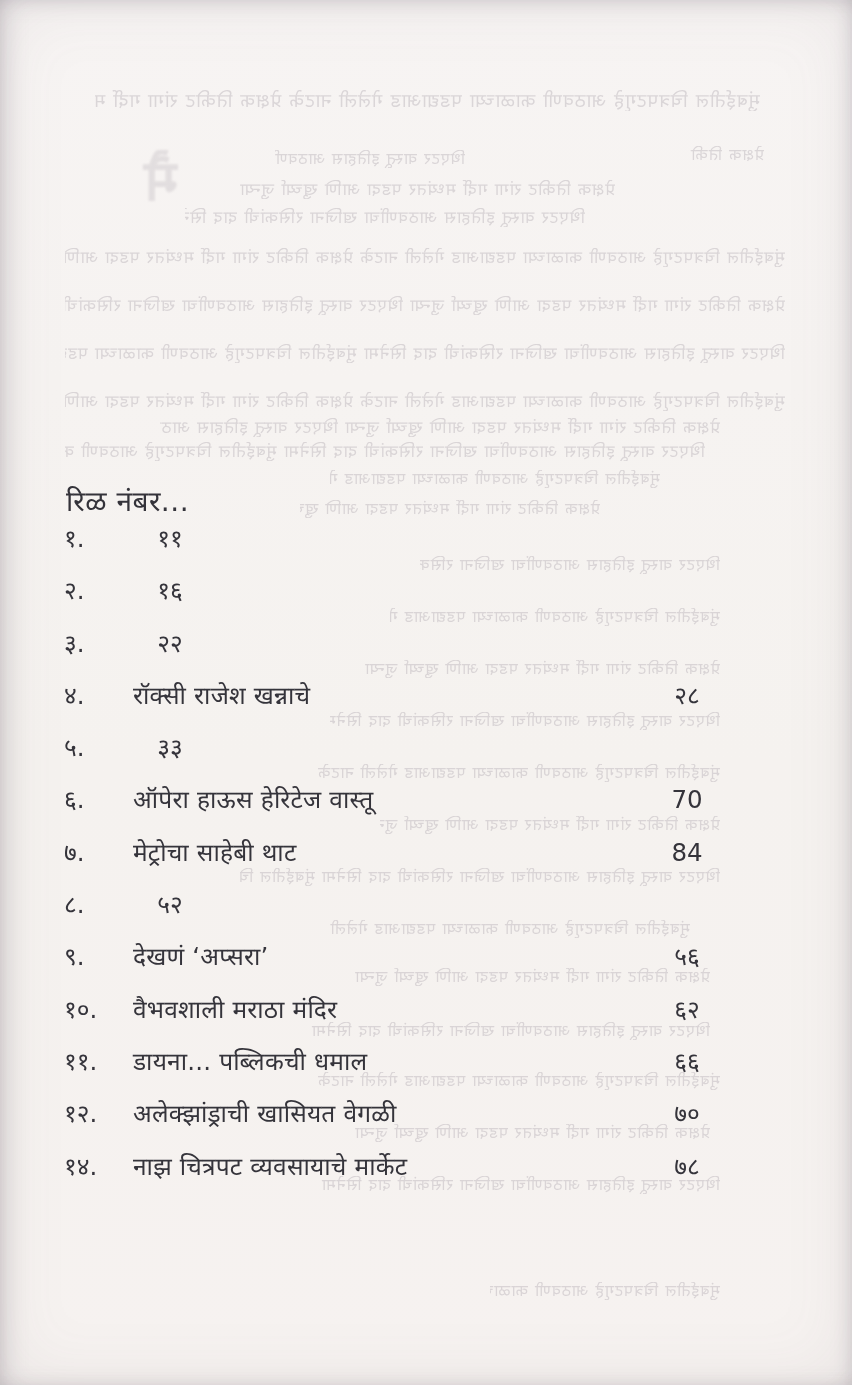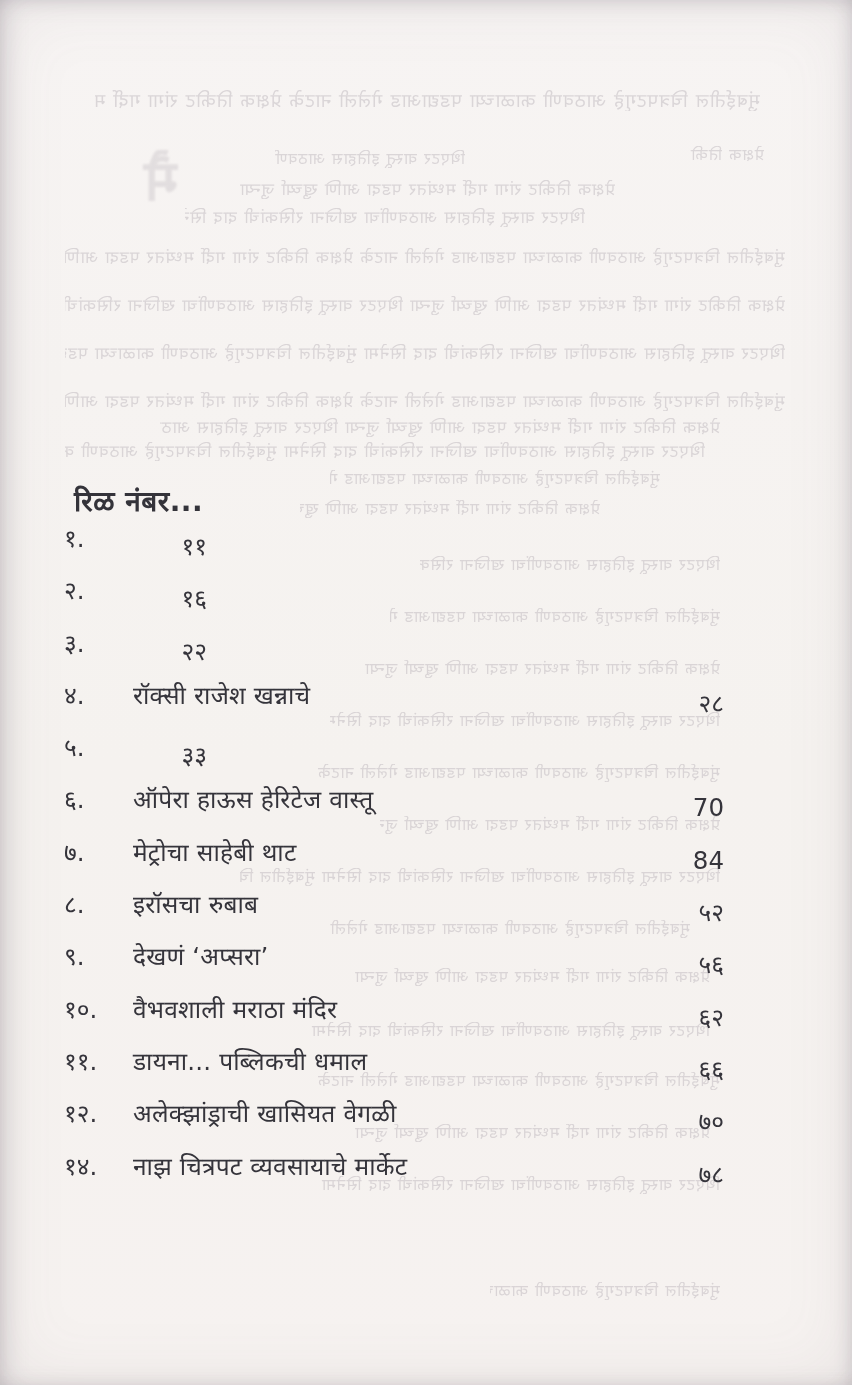--- a/index.html
+++ b/index.html
@@ -24,37 +24,37 @@
     white-space:nowrap;overflow:hidden;
     color:#b4adb4;opacity:.42;
     transform:scaleX(-1);
     filter:blur(.7px);
     letter-spacing:1px;
     line-height:1.1;
   }
   .ghost.cap{opacity:.30;filter:blur(1px);font-weight:bold;}
   
   .heading{
-    position:absolute;left:74px;top:462px;
-    font-size:28px;font-weight:bold;color:#34333a;
+    position:absolute;left:66px;top:462px;
+    font-size:28px;font-weight:normal;color:#34333a;
     letter-spacing:.5px;
   }
   .toc{
     position:absolute;left:64px;top:522px;width:660px;
     color:#35343b;
   }
   .toc-row{
     display:flex;align-items:flex-start;
     height:52.3px;
     font-size:24.5px;font-weight:500;
     line-height:33px;
   }
   .toc-num{width:69px;flex:0 0 auto;}
   .toc-title{flex:1 1 auto;letter-spacing:.2px;}
-  .toc-page{width:74px;flex:0 0 auto;text-align:right;margin-top:8px;}
+  .toc-page{width:74px;flex:0 0 auto;text-align:center;}
 </style>
 </head>
 <body>
 
 <div class="page">
 
   <div class="bleed" id="bleed-layer">
       <span class="ghost" style="left: 95px; top: 90px; width: 665px; font-size: 19px;">मुंबईतील चित्रपटगृहे आठवणी काळाच्या पडद्याआड गेलेली नाटके प्रेक्षक तिकीट रांगा गर्दी मध्यंतर पडदा आणि खुर्च्या जुन्या</span>
       <span class="ghost" style="left: 690px; top: 146px; width: 74px; font-size: 16px;">प्रेक्षक तिकीट रांगा गर्दी मध्यंतर पडदा आणि खुर्च्या जुन्या</span>
       <span class="ghost" style="left: 275px; top: 150px; width: 190px; font-size: 16px;">थिएटर वास्तू इतिहास आठवणींचा खजिना रसिकांची दाद सिनेमा</span>
@@ -121,21 +121,20 @@
   </div>
 
   <div class="toc-row">
     <span class="toc-num">७.</span>
     <span class="toc-title">मेट्रोचा साहेबी थाट</span>
     <span class="toc-page">84</span>
   </div>
 
   <div class="toc-row">
     <span class="toc-num">८.</span>
-    <span class="toc-title">इरॉसचा रुबाब</span>
     <span class="toc-page">५२</span>
   </div>
 
   <div class="toc-row">
     <span class="toc-num">९.</span>
     <span class="toc-title">देखणं ‘अप्सरा’</span>
     <span class="toc-page">५६</span>
   </div>
 
   <div class="toc-row">

